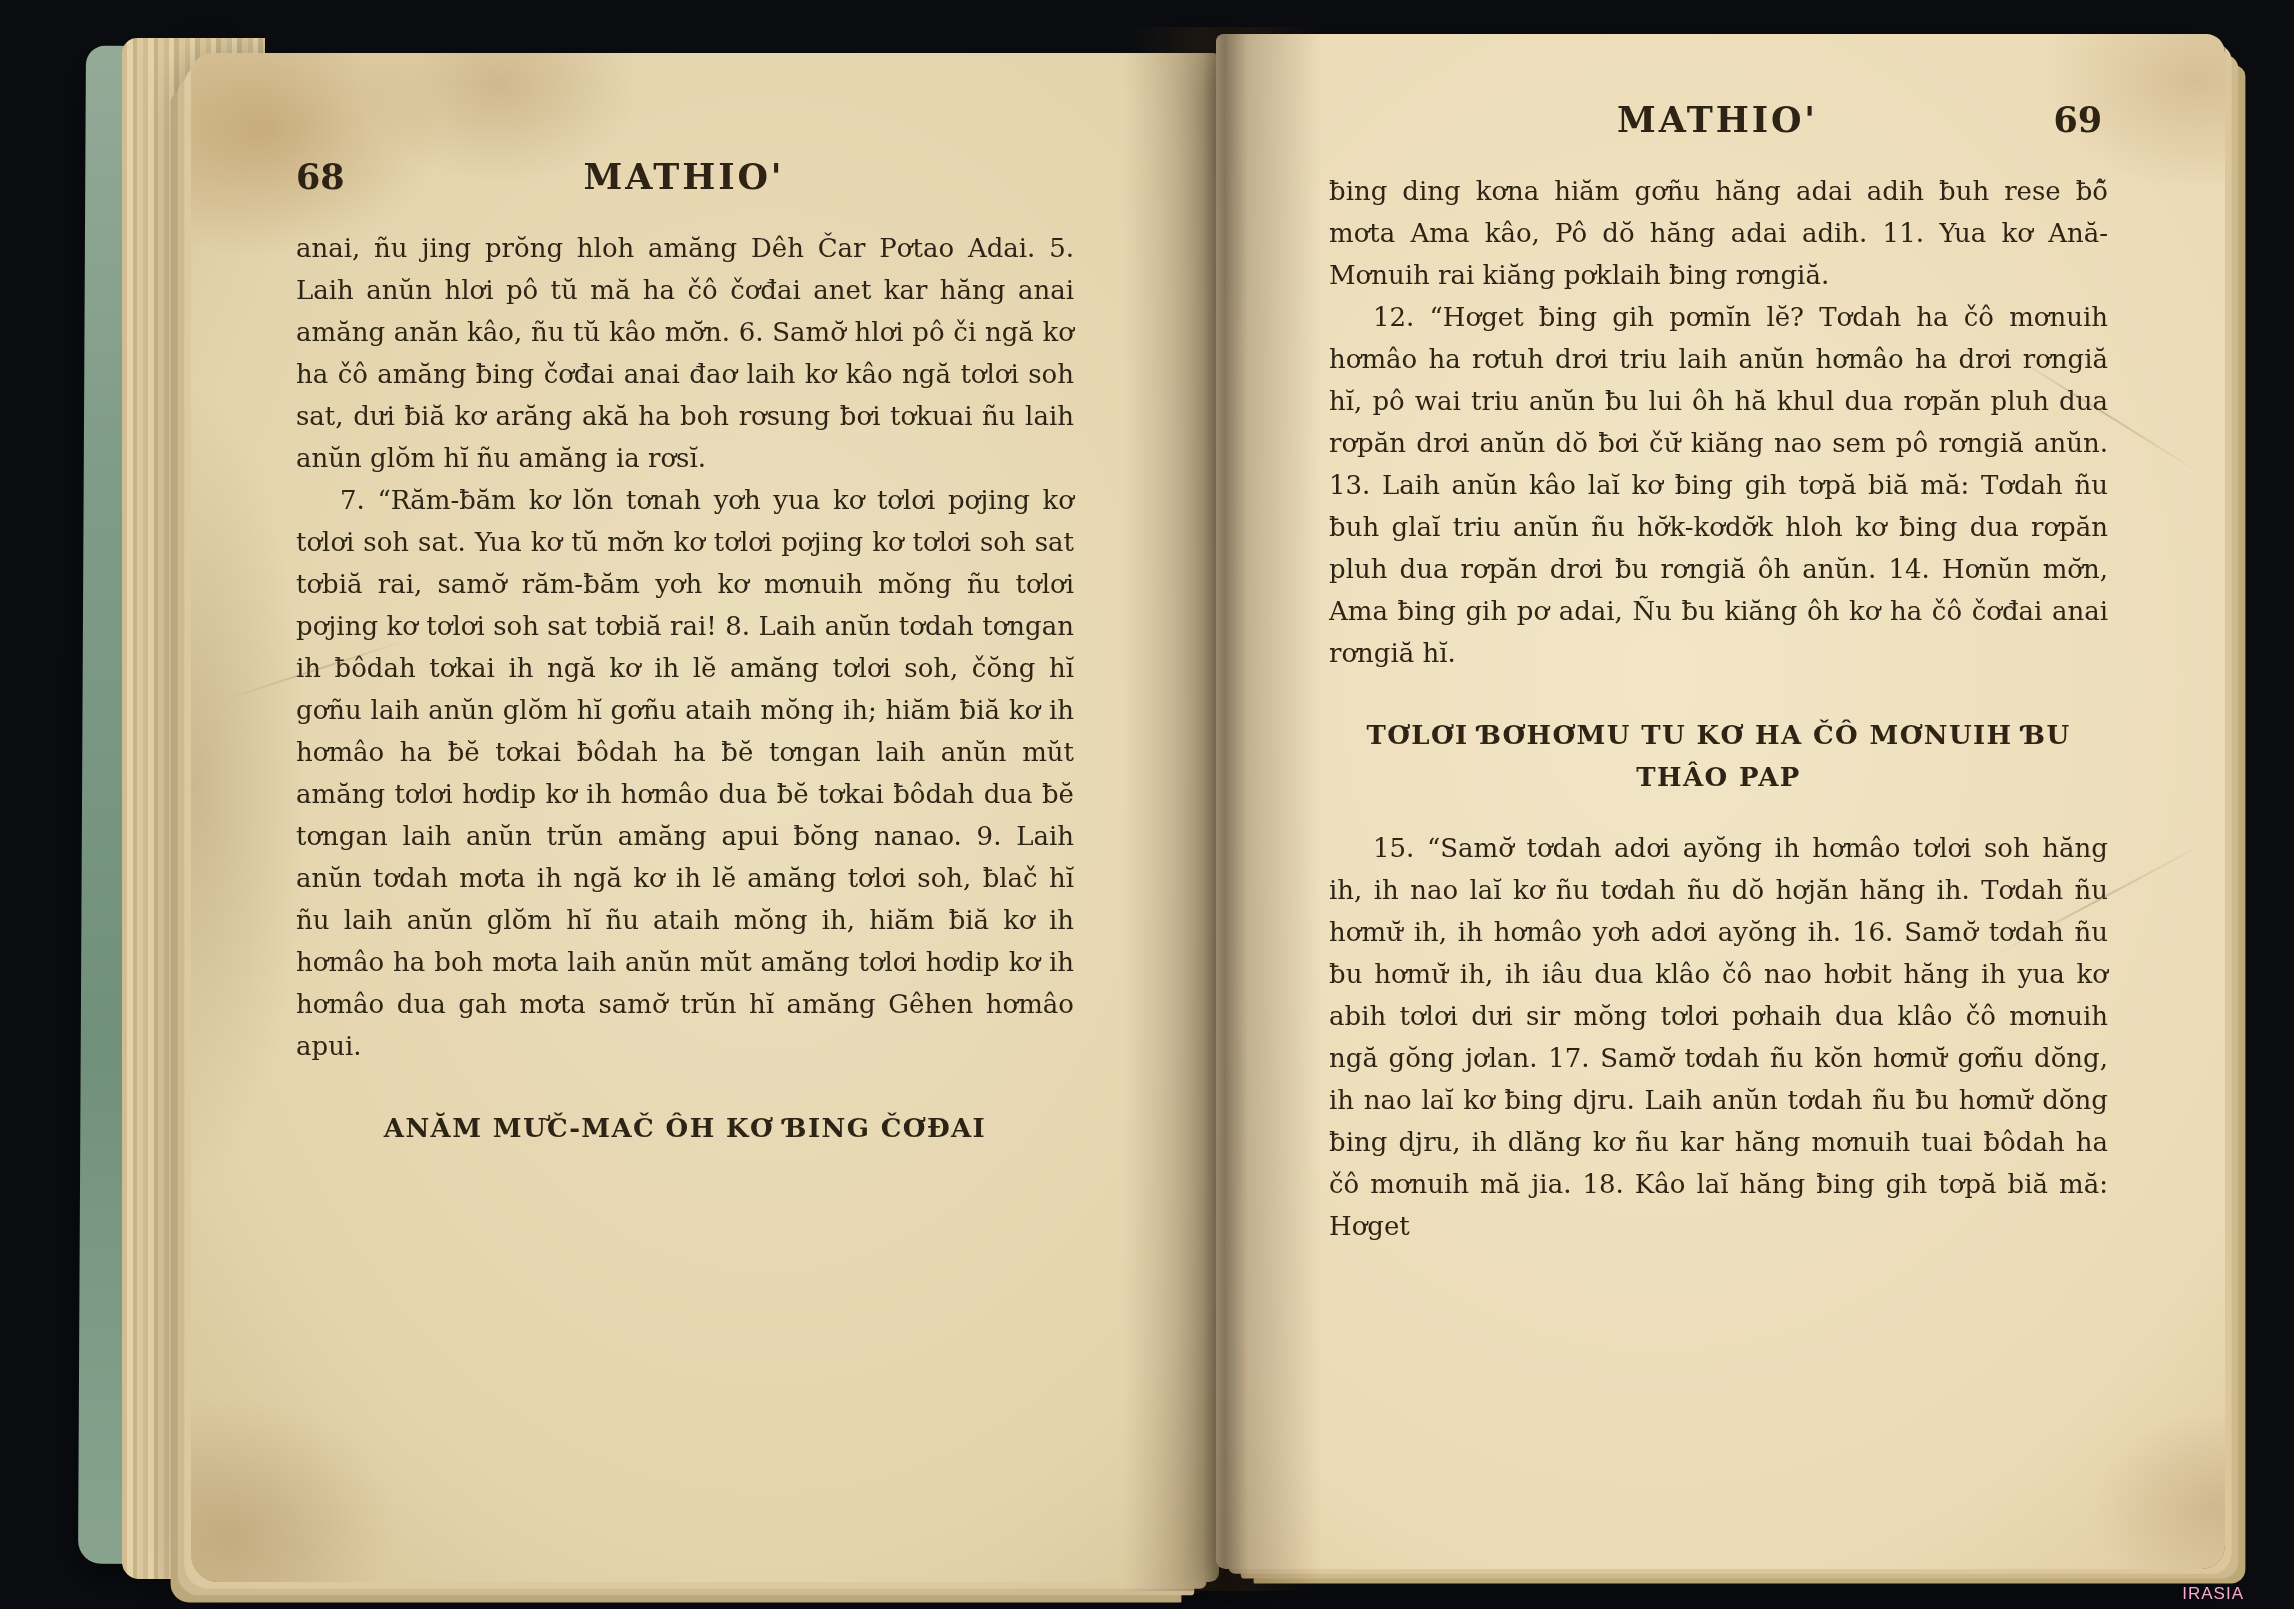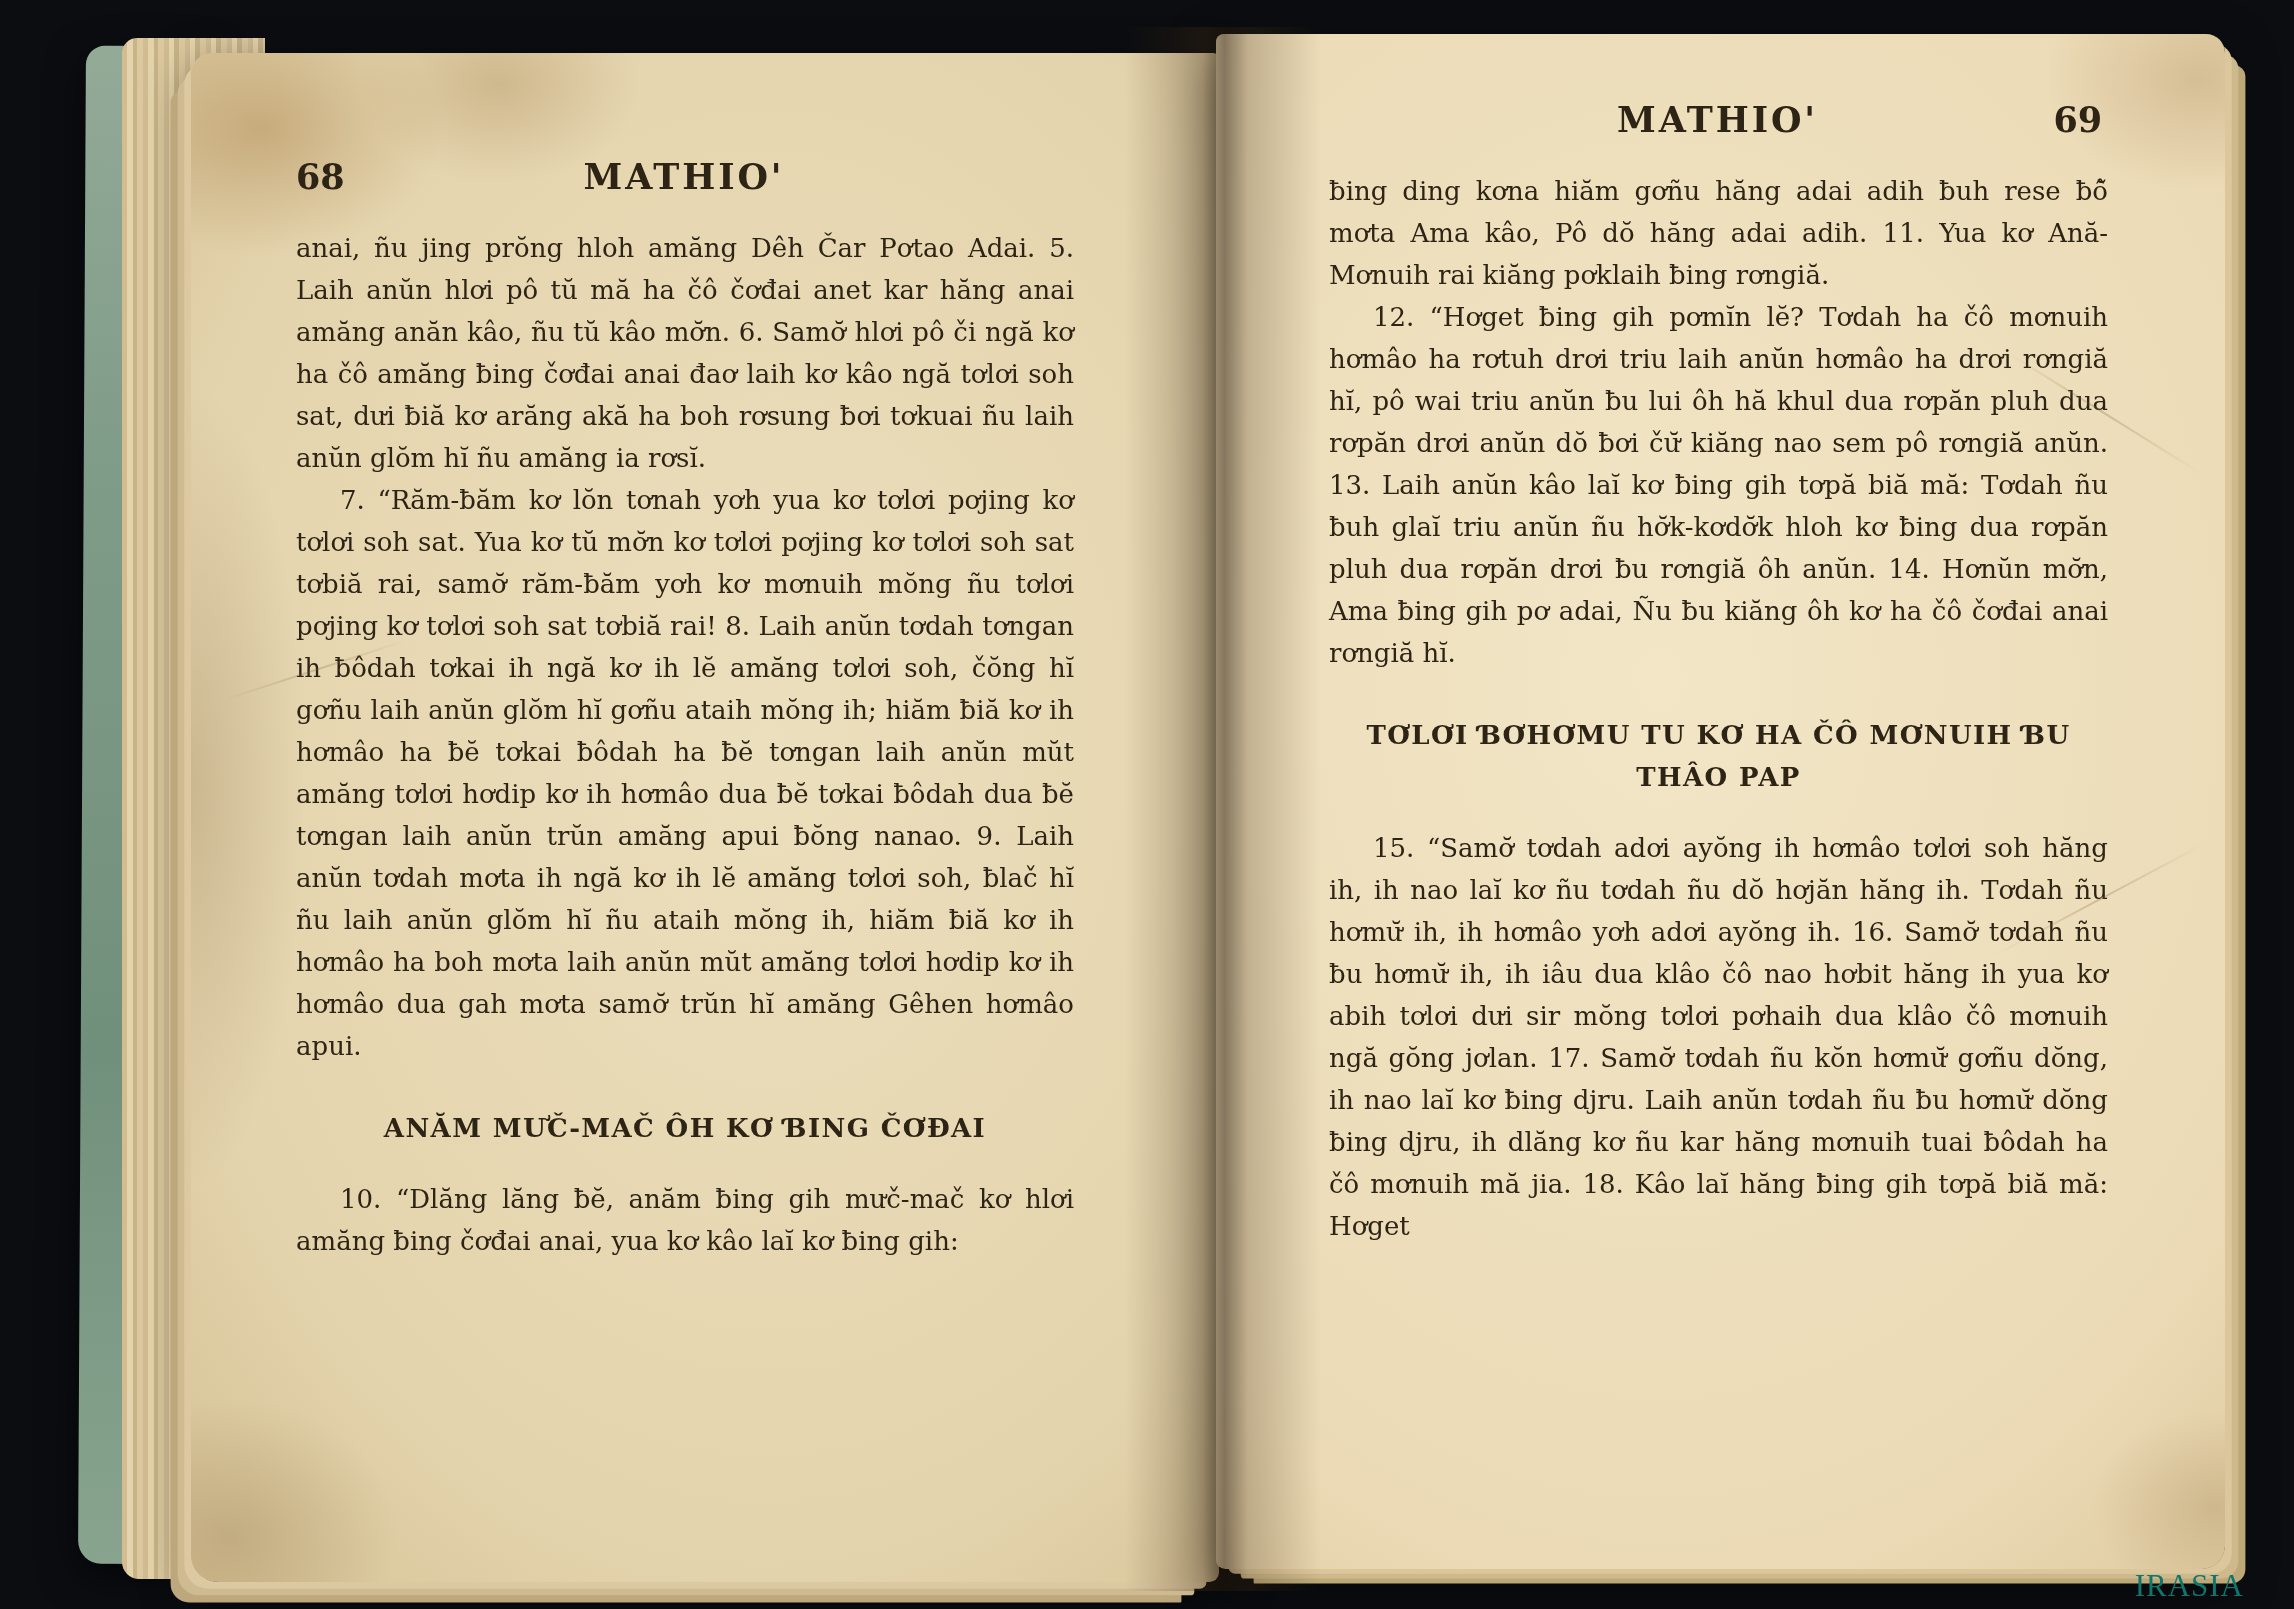--- a/index.html
+++ b/index.html
@@ -54,42 +54,41 @@
   .page-num{position:absolute;top:0;font-weight:700;letter-spacing:0;}
   .page-num.left{left:0;}
   .page-num.right{right:3.8px;text-align:center;}
 
   .section-heading{font-weight:700;font-size:26px;text-align:center;letter-spacing:1.4px;
     margin:40px 0 29px 0;line-height:42px;}
   .body-paragraph{margin:0;}
   .body-paragraph.indent{text-indent:44px;}
   .body-paragraph.no-indent{text-indent:0;}
 
-  .watermark{position:absolute;right:50px;bottom:5.7px;z-index:7;color:#0f766e;
-    font-family:Liberation Serif, serif;font-size:31px;letter-spacing:1px;}
+  .watermark{position:absolute;right:50px;bottom:5.7px;z-index:7;color:#f9a8d4;
+    font-family:Liberation Sans, sans-serif;font-size:17px;letter-spacing:1px;}
 </style>
 </head>
 <body>
 
 <div id="stage">
 
   <div class="cover-edge"></div>
   <div class="left-stack"></div>
 
   <div class="page page-left">
     <div class="text-col">
       <div class="running-head">
         <span class="page-num left">68</span>
         <span>MATHIO'</span>
       </div>
       <div>
           <p class="body-paragraph no-indent">anai, ñu jing prŏng hloh amăng Dêh Čar Pơtao Adai. 5. Laih anŭn hlơi pô tŭ mă ha čô čơđai anet kar hăng anai amăng anăn kâo, ñu tŭ kâo mơ̆n.  6. Samơ̆ hlơi pô či ngă kơ ha čô amăng ƀing čơđai anai đaơ laih kơ kâo ngă tơlơi soh sat, dưi ƀiă kơ arăng akă ha boh rơsung ƀơi tơkuai ñu laih anŭn glŏm hĭ ñu amăng ia rơsĭ.</p>
           <p class="body-paragraph indent">7. “Răm-ƀăm kơ lŏn tơnah yơh yua kơ tơlơi pơjing kơ tơlơi soh sat.  Yua kơ tŭ mơ̆n kơ tơlơi pơjing kơ tơlơi soh sat tơbiă rai, samơ̆ răm-ƀăm yơh kơ mơnuih mŏng ñu tơlơi pơjing kơ tơlơi soh sat tơbiă rai!  8. Laih anŭn tơdah tơngan ih ƀôdah tơkai ih ngă kơ ih lĕ amăng tơlơi soh, čŏng hĭ gơñu laih anŭn glŏm hĭ gơñu ataih mŏng ih; hiăm ƀiă kơ ih hơmâo ha ƀĕ tơkai ƀôdah ha ƀĕ tơngan laih anŭn mŭt amăng tơlơi hơdip kơ ih hơmâo dua ƀĕ tơkai ƀôdah dua ƀĕ tơngan laih anŭn trŭn amăng apui ƀŏng nanao.  9. Laih anŭn tơdah mơta ih ngă kơ ih lĕ amăng tơlơi soh, ƀlač hĭ ñu laih anŭn glŏm hĭ ñu ataih mŏng ih, hiăm ƀiă kơ ih hơmâo ha boh mơta laih anŭn mŭt amăng tơlơi hơdip kơ ih hơmâo dua gah mơta samơ̆ trŭn hĭ amăng Gêhen hơmâo apui.</p>
           <h2 class="section-heading">ANĂM MƯČ-MAČ ÔH KƠ ƁING ČƠĐAI</h2>
-          <p class="body-paragraph indent">10. “Dlăng lăng ƀĕ, anăm ƀing gih mưč-mač kơ hlơi amăng ƀing čơđai anai, yua kơ kâo laĭ kơ ƀing gih:</p>
         </div>
     </div>
   </div>
 
   <div class="page page-right">
     <div class="text-col">
       <div class="running-head">
         <span>MATHIO'</span>
         <span class="page-num right">69</span>
       </div>

